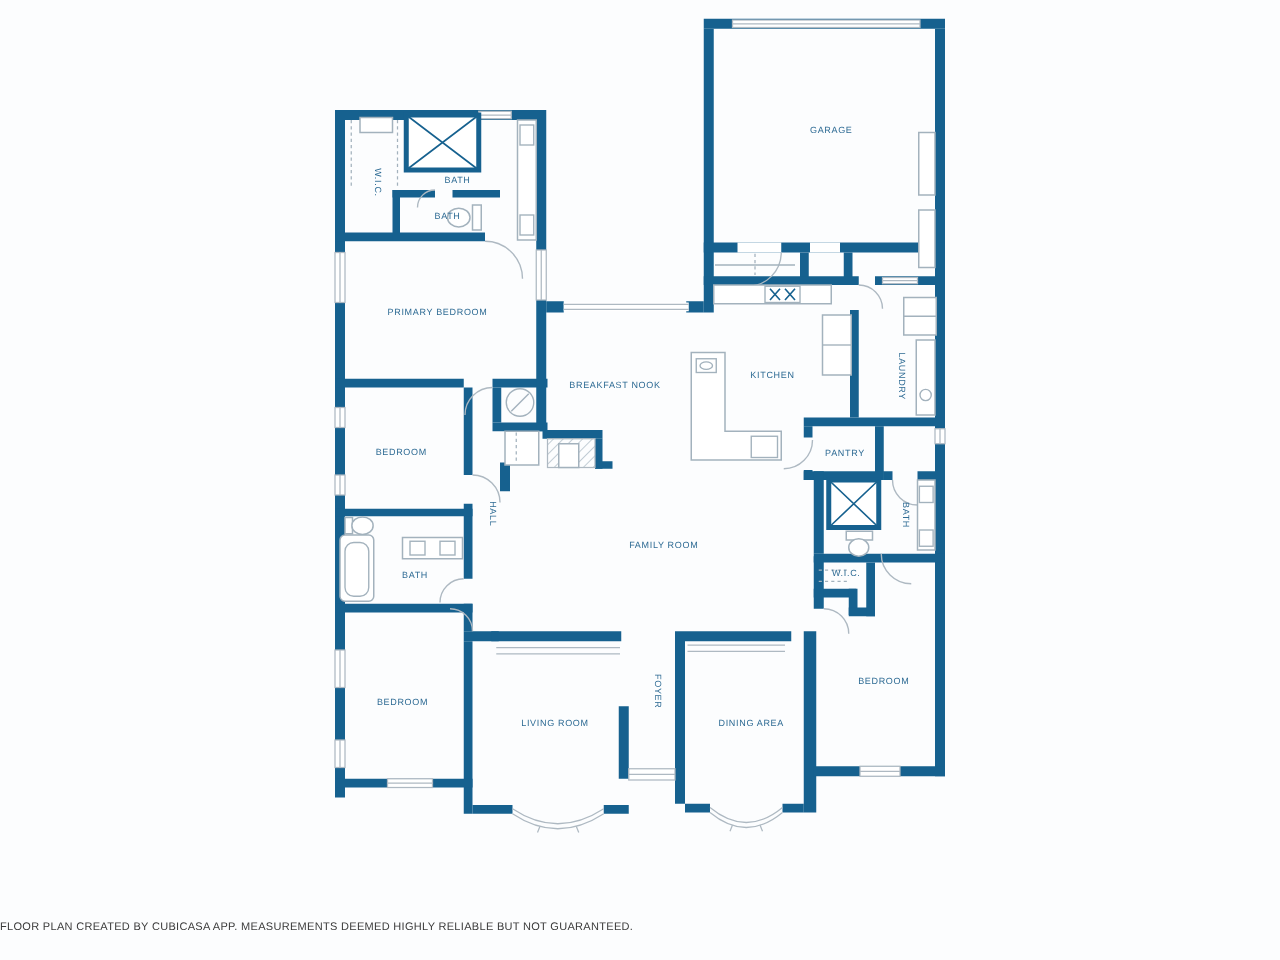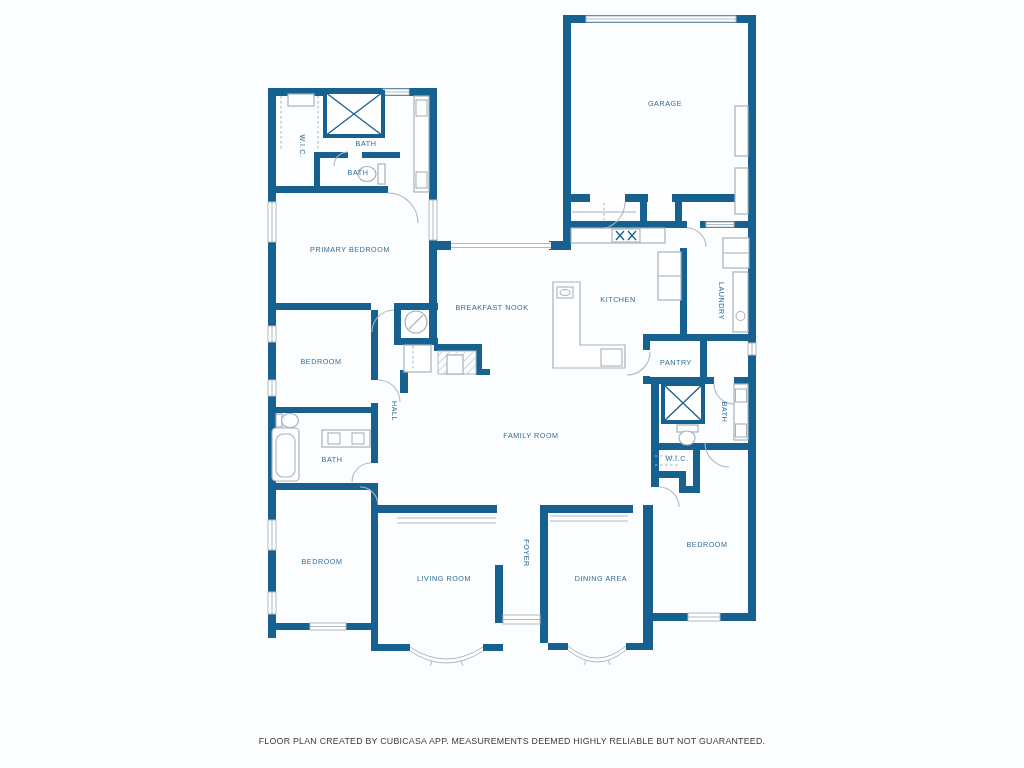--- a/index.html
+++ b/index.html
@@ -17,21 +17,21 @@
   .win{fill:#ffffff;stroke:var(--line,#aeb9c2);stroke-width:1;}
   .wline{stroke:var(--line,#aeb9c2);stroke-width:1;fill:none;}
   .bluebox{fill:#ffffff;stroke:var(--wall,#16618f);stroke-width:4;}
   .bluethin{stroke:var(--wall,#16618f);stroke-width:1.3;fill:none;}
   text.room{
     fill:var(--label,#2e6b94);
     font-family:"Liberation Sans",sans-serif;
     font-size:7.2px;letter-spacing:.55px;text-anchor:middle;
   }
   .footer{
-    position:absolute;left:0;right:0;top:736px;text-align:center;
+    position:absolute;left:0;right:0;top:736px;
     color:var(--footer-text,#3a3a3a);font-size:8.8px;letter-spacing:.25px;
     font-family:"Liberation Sans",sans-serif;
   }
 </style>
 </head>
 <body>
 
 <svg id="plan-svg" width="1024" height="768" viewBox="0 0 1024 768" xmlns="http://www.w3.org/2000/svg">
   <defs>
     <pattern id="hatch" patternUnits="userSpaceOnUse" width="5.5" height="5.5" patternTransform="rotate(45)">

